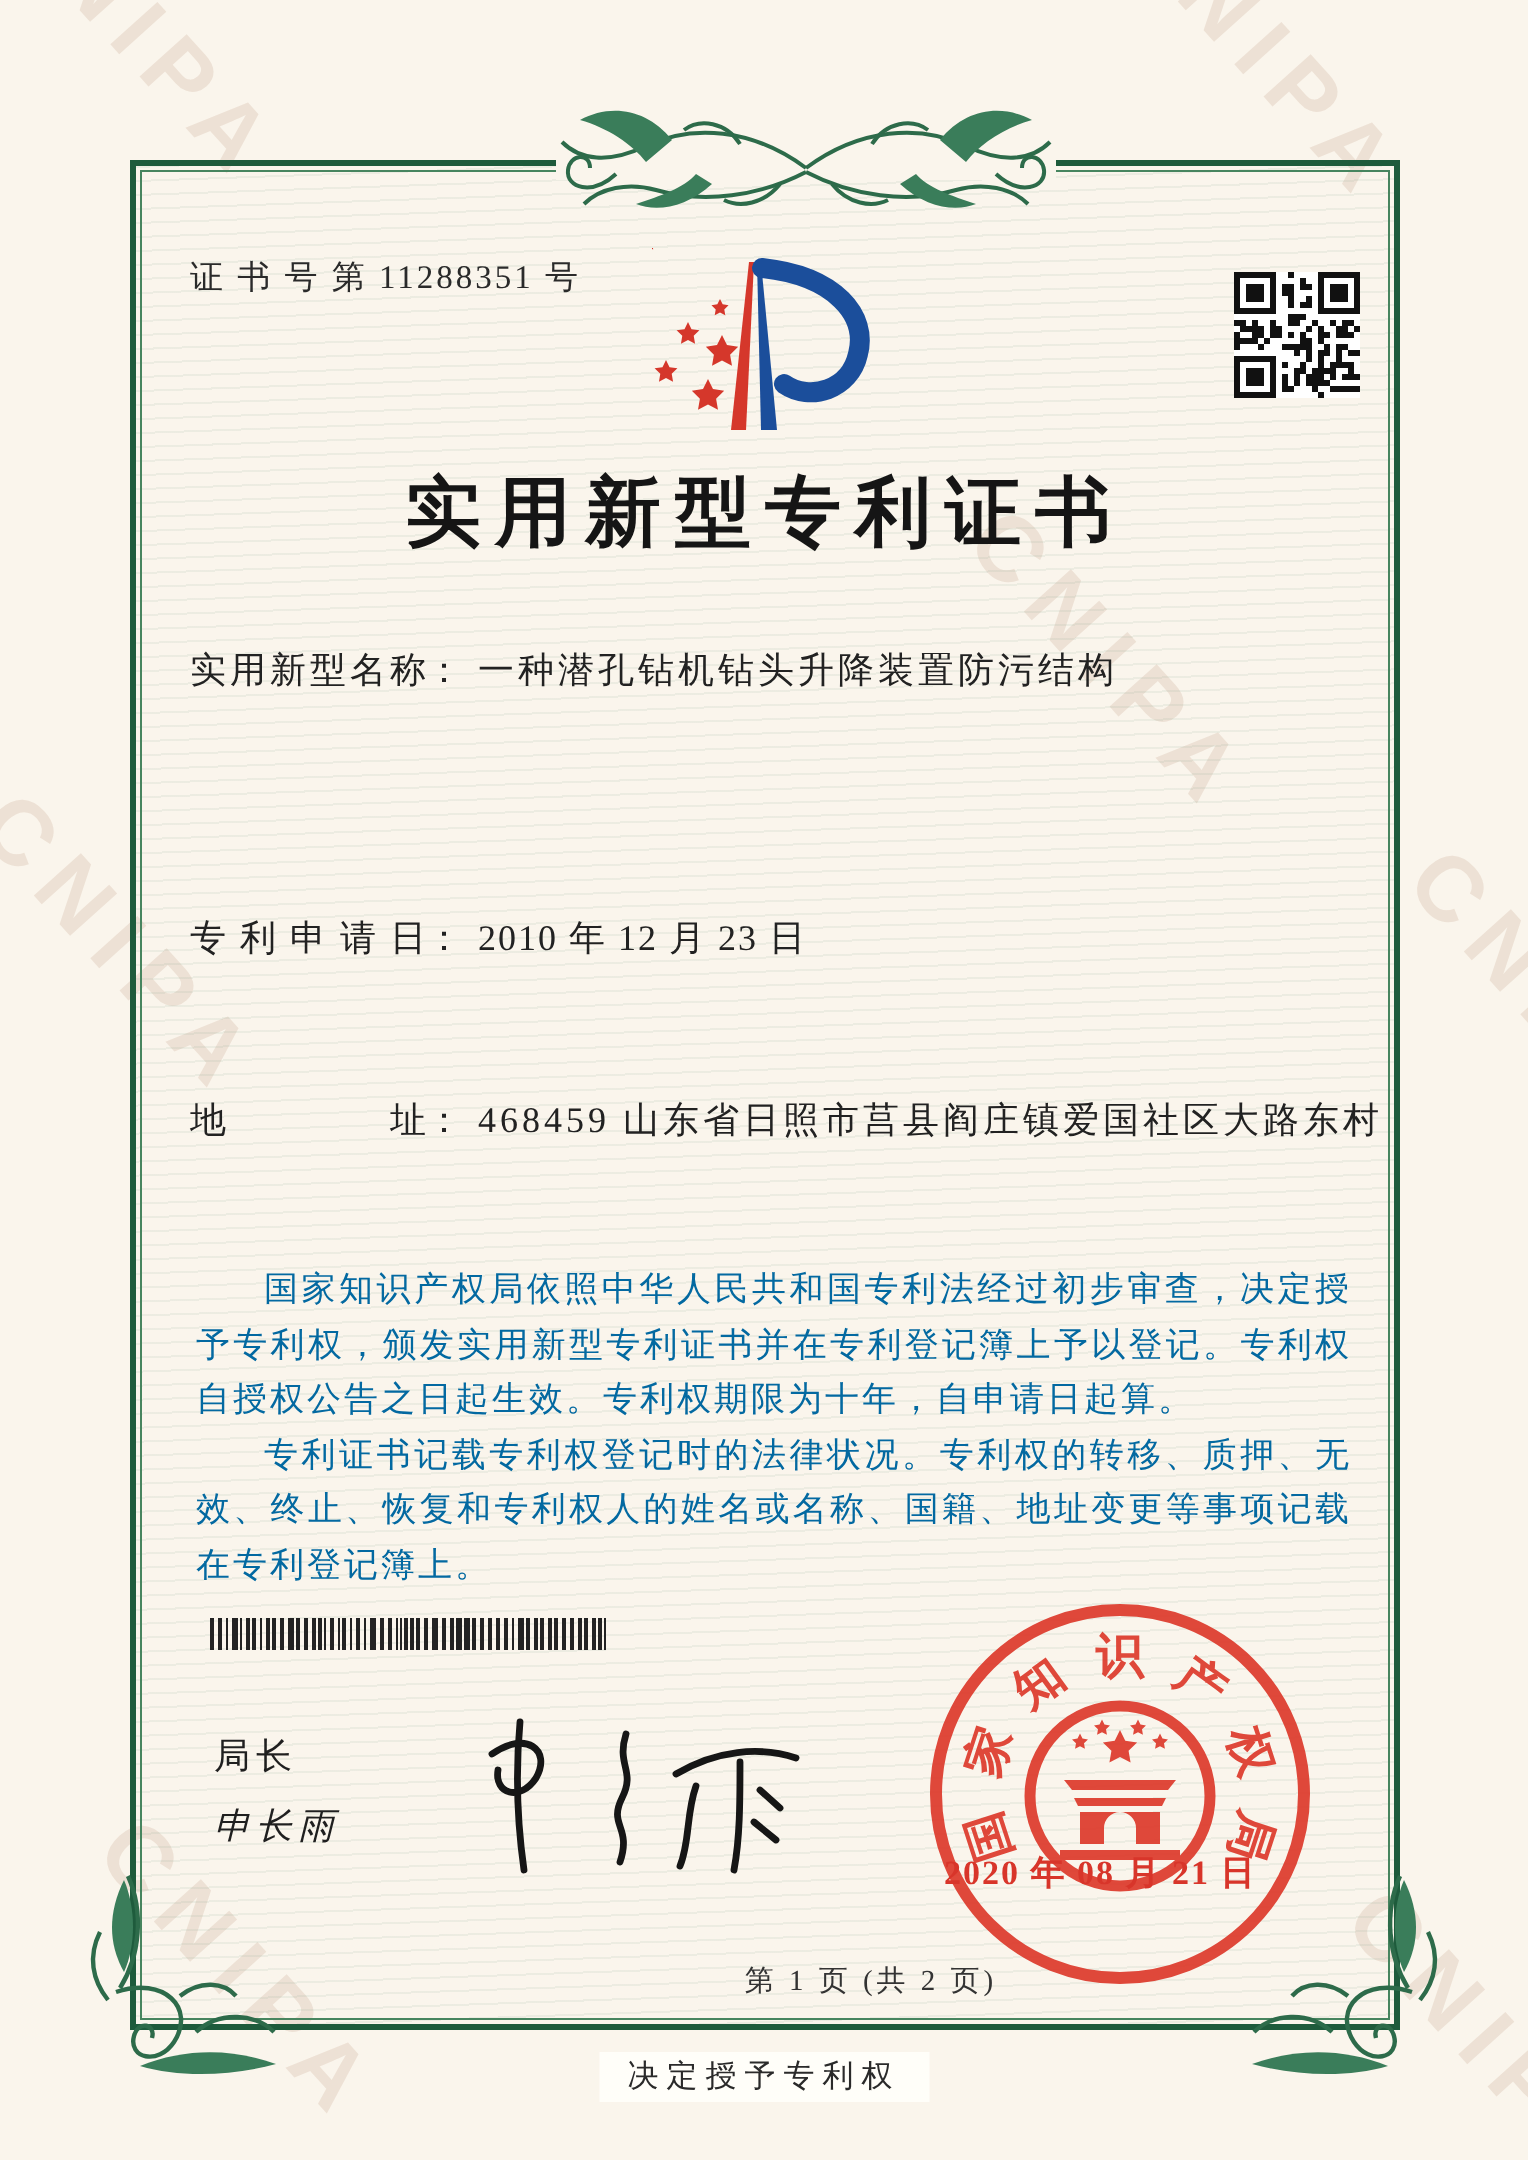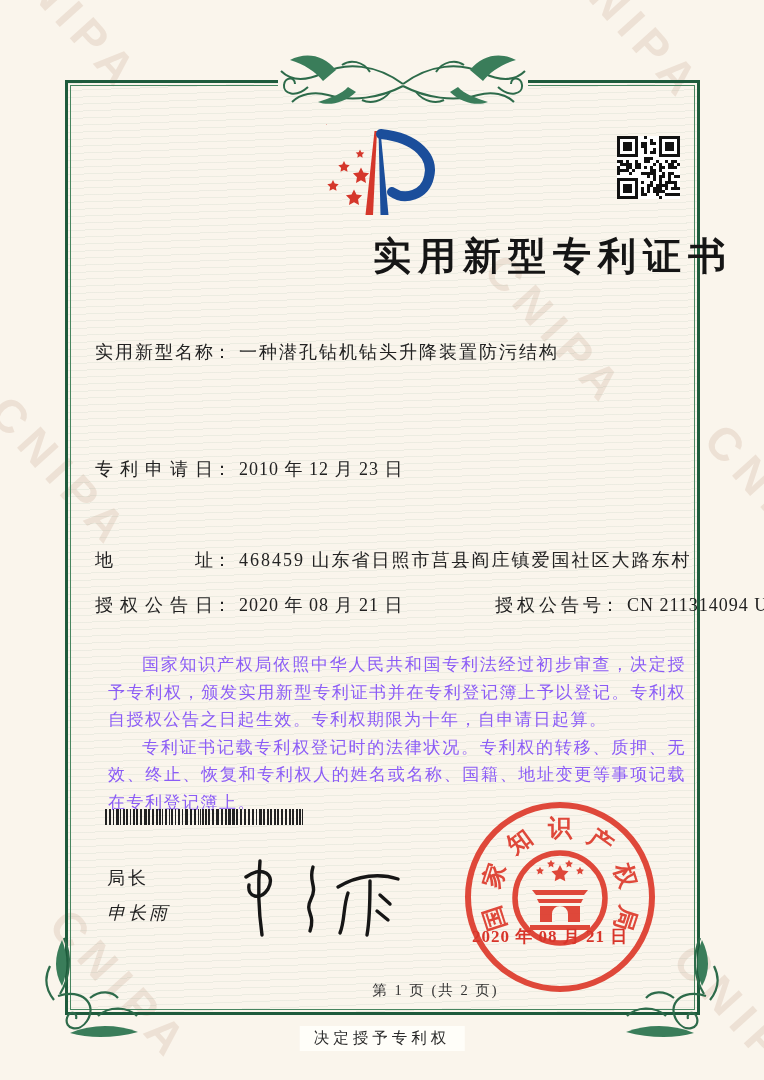--- a/index.html
+++ b/index.html
@@ -10,29 +10,29 @@
       pointer-events:none;}
   .frame{position:absolute;left:65px;top:80px;width:635px;height:935px;box-sizing:border-box;
          border:3px solid #1e5b3c;
          background:repeating-linear-gradient(178deg,rgba(115,155,130,0.10) 0px,rgba(115,155,130,0.10) 1px,
                     rgba(0,0,0,0) 1px,rgba(0,0,0,0) 7px);}
   .frame-inner{position:absolute;inset:2px;border:1px solid #47855f;pointer-events:none;}
   .orn{position:absolute;pointer-events:none;}
   .cert-no{position:absolute;left:95px;top:128px;font-size:16.5px;letter-spacing:1.5px;color:#2a2a2a;}
   .logo{position:absolute;left:326px;top:124px;}
   .qr{position:absolute;left:617px;top:136px;}
-  .title{position:absolute;left:65px;top:231px;width:635px;text-align:right;font-size:38px;
-         font-weight:700;letter-spacing:7px;color:#151515;margin-left:33px;}
+  .title{position:absolute;left:65px;top:231px;width:635px;text-align:center;font-size:38px;
+         font-weight:700;letter-spacing:7px;color:#151515;}
   .frow{position:absolute;left:95px;font-size:18px;white-space:nowrap;color:#222;}
   .flabel{display:inline-block;width:118px;text-align:justify;text-align-last:justify;}
   .fvalue{margin-left:8px;letter-spacing:2px;}
   .fvalue.num{letter-spacing:1px;}
   .grant2{position:absolute;left:400px;top:0;}
-  .paras{position:absolute;left:108px;top:631px;width:578px;font-size:17px;line-height:27.5px;
-         text-align:justify;color:#8b5cf6;letter-spacing:1.5px;margin-top:20px;}
+  .paras{position:absolute;left:98px;top:631px;width:578px;font-size:17px;line-height:27.5px;
+         text-align:justify;color:#0369a1;letter-spacing:1.5px;}
   .paras p{margin:0;text-indent:2em;}
   .barcode{position:absolute;left:105px;top:809px;width:204px;height:16px;display:flex;align-items:stretch;}
   .barcode div{background:#222;}
   .signer-title{position:absolute;left:107px;top:866px;font-size:18px;letter-spacing:3px;}
   .signer-name{position:absolute;left:107px;top:901px;font-size:18px;letter-spacing:3px;font-style:italic;}
   .sig{position:absolute;left:218px;top:855px;}
   .seal{position:absolute;left:465px;top:802px;width:190px;height:190px;opacity:0.93;}
   .seal-ring{position:absolute;inset:0;border:6px solid #dd3b2d;border-radius:50%;box-sizing:border-box;}
   .seal-char{position:absolute;left:50%;top:50%;font-size:24px;font-weight:700;color:#dd3b2d;
              font-family:"Liberation Serif",serif;}
@@ -86,20 +86,21 @@
       <path d="M58,80 C70,69 88,71 97,80"></path>
       <path d="M10,30 C4,42 6,54 14,64"></path>
       <path d="M50,62 C60,54 72,55 78,62"></path>
     </g>
   </svg>
 
   <svg class="orn" style="left:612px;top:936px;" width="112" height="110" viewBox="0 0 112 110">
     <use href="#cornfl" transform="translate(112,0) scale(-1,1)"></use>
   </svg>
 
+  <div class="cert-no">证 书 号 第 11288351 号</div>
 
   <svg class="logo" width="118" height="100" viewBox="0 0 118 100">
     <g fill="#d5372b">
       <g id="star">
           <path d="M0,-1 L0.294,-0.405 0.951,-0.309 0.476,0.155 0.588,0.809 0,0.5 -0.588,0.809 -0.476,0.155 -0.951,-0.309 -0.294,-0.405 Z"></path>
         </g>
       <use href="#star" transform="translate(34,30) scale(4.5)"></use>
       <use href="#star" transform="translate(18,43) scale(6)"></use>
       <use href="#star" transform="translate(35,52) scale(8.5)"></use>
       <use href="#star" transform="translate(7,62) scale(6)"></use>
@@ -235,34 +236,28 @@
       <rect x="48" y="57" width="3" height="3" fill="#111"></rect>
       <rect x="51" y="57" width="3" height="3" fill="#111"></rect>
       <rect x="54" y="57" width="3" height="3" fill="#111"></rect>
       <rect x="57" y="57" width="3" height="3" fill="#111"></rect>
       <rect x="60" y="57" width="3" height="3" fill="#111"></rect>
       <rect x="42" y="60" width="3" height="3" fill="#111"></rect>
     </svg>
 
   <div class="title">实用新型专利证书</div>
 
-  <div class="frow" style="top:340px;">
+  <div class="frow" style="top:323px;">
     <span class="flabel">实用新型名称</span><span>：</span><span class="fvalue">一种潜孔钻机钻头升降装置防污结构</span>
   </div>
   <div class="frow" style="top:457px;">
     <span class="flabel">专利申请日</span><span>：</span><span class="fvalue num">2010 年 12 月 23 日</span>
   </div>
   <div class="frow" style="top:548px;">
     <span class="flabel">地址</span><span>：</span><span class="fvalue">468459 山东省日照市莒县阎庄镇爱国社区大路东村</span>
-  </div>
-  <div class="frow" style="top:593px;">
-    <span class="flabel">授权公告日</span><span>：</span><span class="fvalue num">2020 年 08 月 21 日</span>
-    <span class="grant2">
-      <span class="flabel" style="width:106px;">授权公告号</span><span>：</span><span class="fvalue num">CN 211314094 U</span>
-    </span>
   </div>
 
   <div class="paras">
     <p>国家知识产权局依照中华人民共和国专利法经过初步审查，决定授予专利权，颁发实用新型专利证书并在专利登记簿上予以登记。专利权自授权公告之日起生效。专利权期限为十年，自申请日起算。</p>
     <p>专利证书记载专利权登记时的法律状况。专利权的转移、质押、无效、终止、恢复和专利权人的姓名或名称、国籍、地址变更等事项记载在专利登记簿上。</p>
   </div>
 
   <div class="barcode">
       <div style="width: 2px; margin-right: 2px;"></div>
       <div style="width: 2px; margin-right: 2px;"></div>

